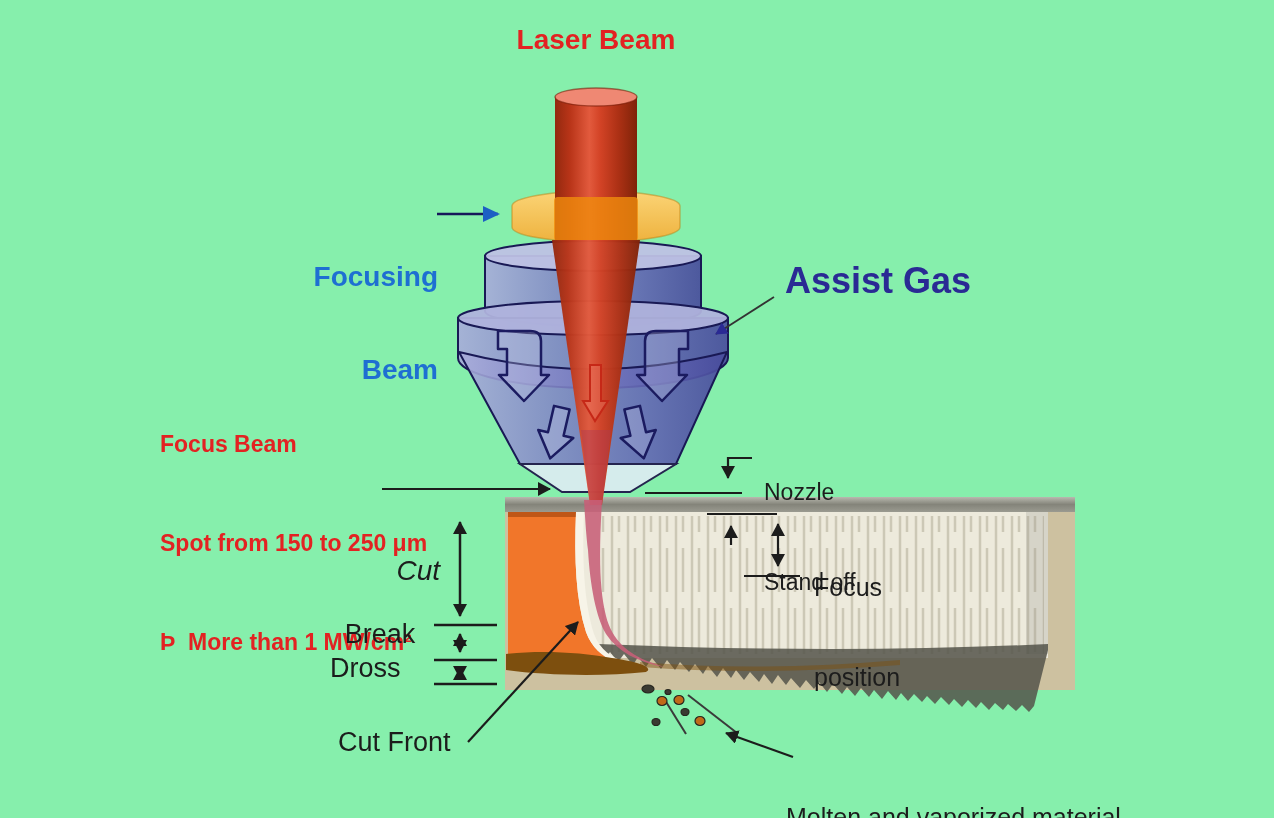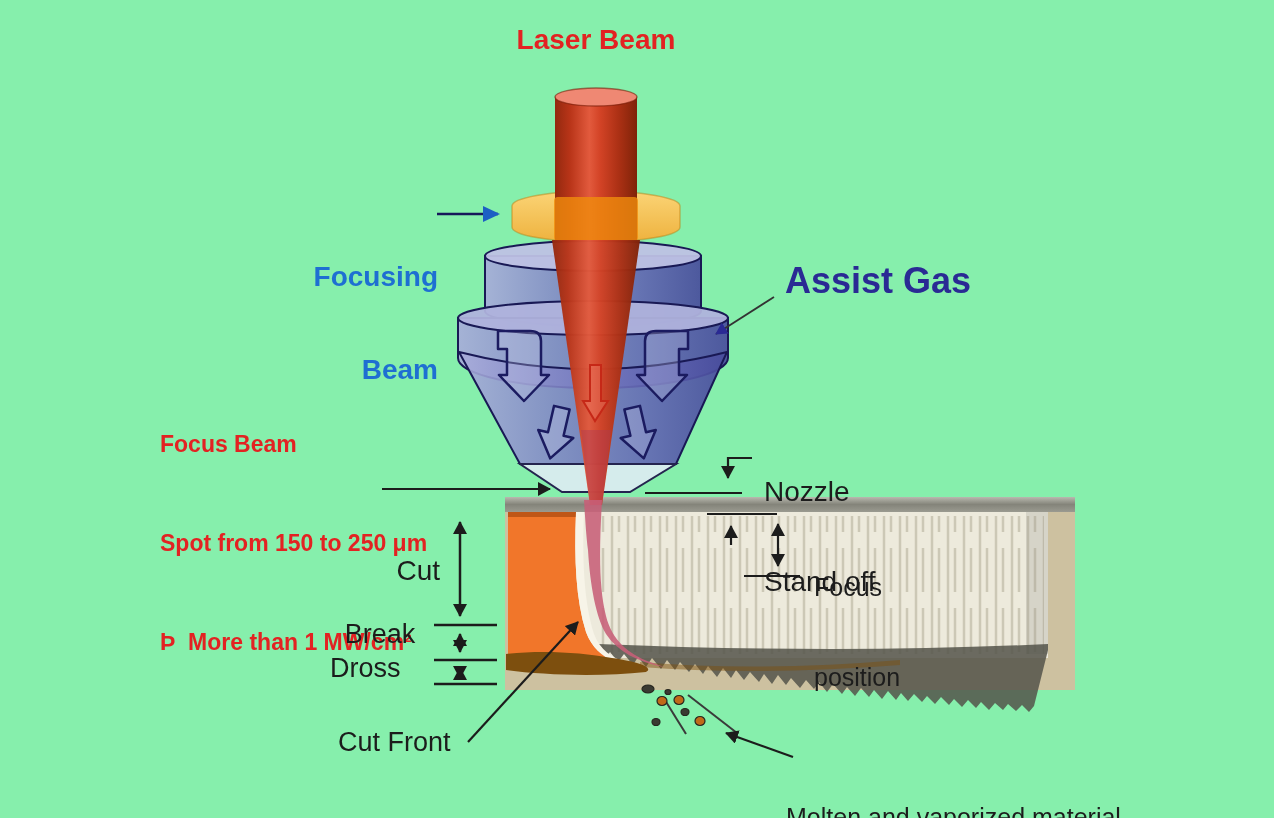--- a/index.html
+++ b/index.html
@@ -5,23 +5,23 @@
   html,body{margin:0;padding:0;background:#ffffff;}
   #stage{position:relative;width:1274px;height:818px;background:#86efac;overflow:hidden;
          font-family:"Liberation Sans", sans-serif;}
   #gfx{position:absolute;left:0;top:0;width:1274px;height:818px;}
   .lbl{position:absolute;white-space:pre;color:var(--label-black,#1c1c1c);}
   .lbl div{white-space:pre;}
   .title{left:505px;top:24px;width:182px;text-align:center;font-size:28px;font-weight:bold;color:var(--label-red,#e32222);}
   .focusing{left:288px;top:199px;width:150px;text-align:right;font-size:28px;font-weight:bold;line-height:31px;color:var(--label-blue,#1e6fd2);}
   .assist{left:785px;top:260px;font-size:36px;font-weight:bold;color:var(--label-navy,#2a2a94);}
   .focusbeam{left:160px;top:362px;font-size:23px;font-weight:bold;line-height:33px;color:var(--label-red,#e32222);}
-  .standoff{left:764px;top:417px;font-size:28px;line-height:30px;}
+  .standoff{left:764px;top:417px;font-size:23px;line-height:30px;}
   .focuspos{left:814px;top:512px;font-size:25px;line-height:30px;}
-  .cut{left:356px;top:555px;width:84px;text-align:right;font-size:28px;}
+  .cut{left:356px;top:555px;width:84px;text-align:right;font-size:28px;font-style:italic;}
   .break{left:330px;top:619px;width:100px;text-align:center;font-size:27px;}
   .dross{left:330px;top:653px;width:100px;text-align:left;font-size:27px;}
   .cutfront{left:338px;top:727px;font-size:27px;}
   .molten{left:786px;top:737px;font-size:25px;line-height:32px;}
 </style>
 </head>
 <body>
 
 <div id="stage">
 

